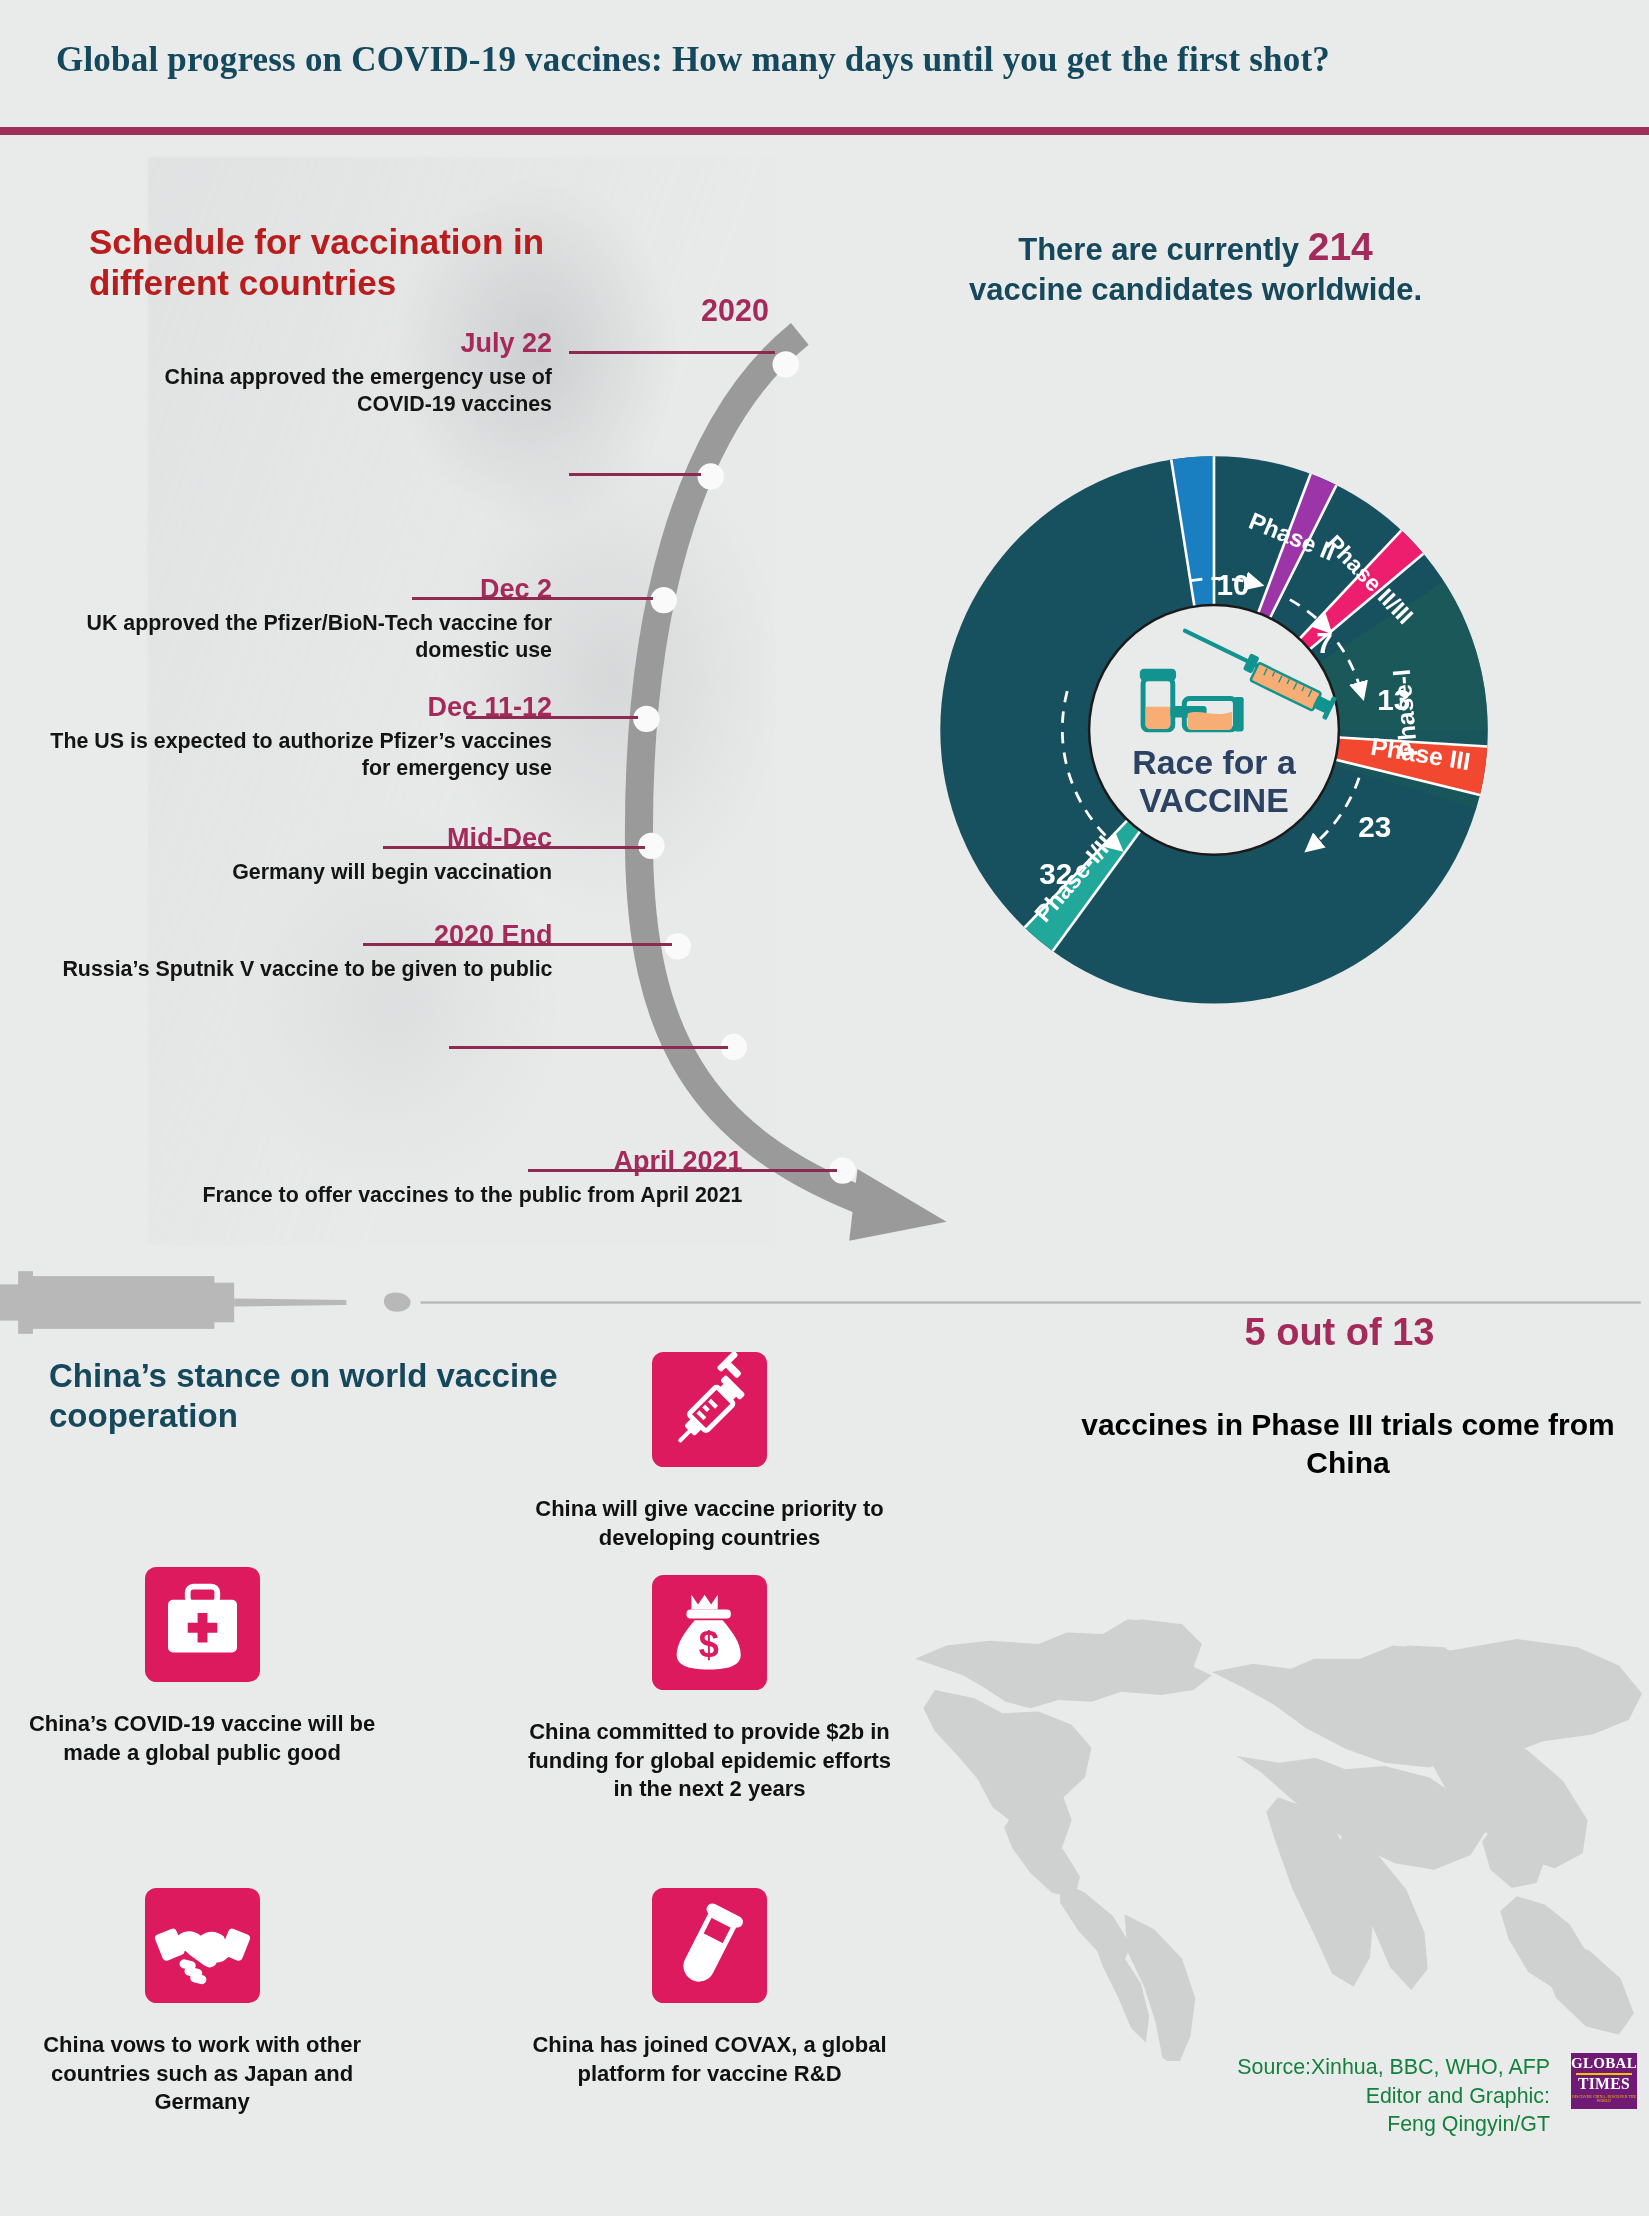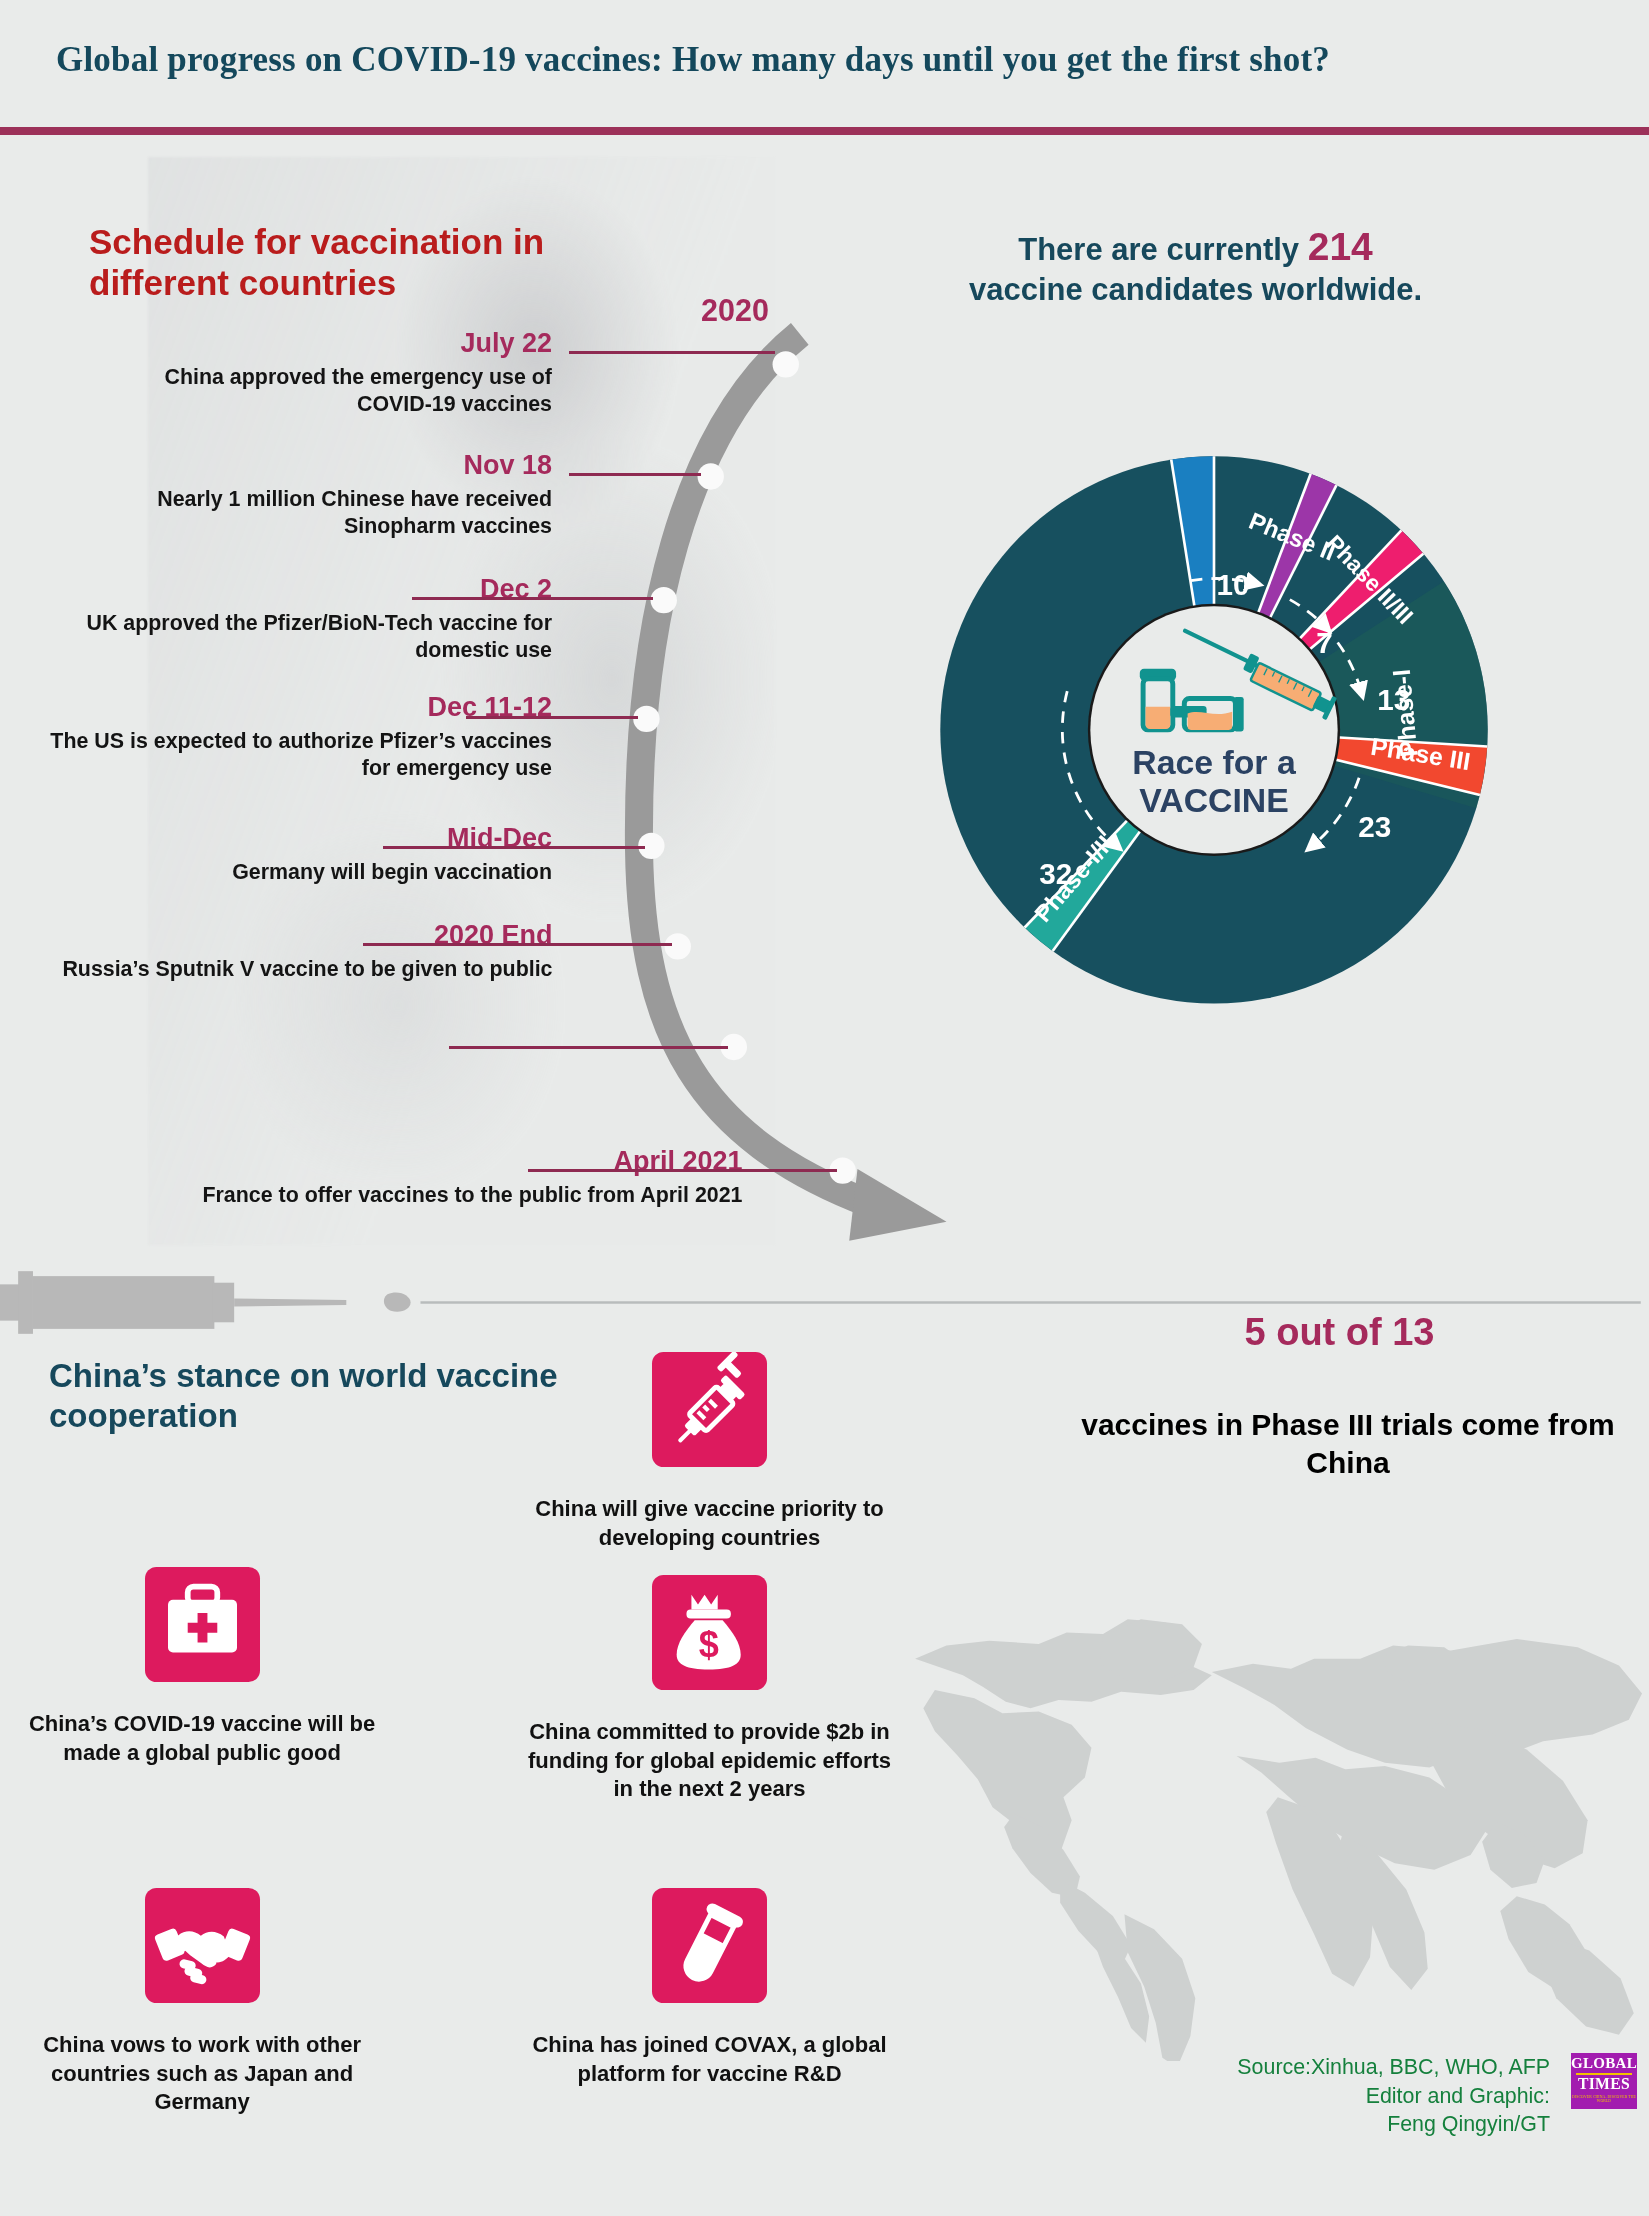--- a/index.html
+++ b/index.html
@@ -81,21 +81,21 @@
     font-size:30px; line-height:1.26; font-weight:700; color:#000000;
   }
   #world-map { position:absolute; left:890px; top:1550px; width:759px; height:511px; opacity:.55; }
 
   #source-block {
     position:absolute; left:1088px; top:2053px; width:462px;
     text-align:right; font-size:21.4px; line-height:1.34; color:#15803d;
   }
   #gt-logo {
     position:absolute; left:1571px; top:2053px; width:66px; height:56px;
-    background:#a21caf; color:#fff; text-align:center;
+    background:#701a75; color:#fff; text-align:center;
     font-family:"Liberation Serif", serif;
   }
   #gt-logo .l1 { font-size:15px; font-weight:700; letter-spacing:0.3px; line-height:1.05; margin-top:3.3px; }
   #gt-logo .bar { height:2.5px; background:#f2c200; margin:0.8px 5px; }
   #gt-logo .l2 { font-size:15.7px; font-weight:700; letter-spacing:0.3px; line-height:1.05; }
   #gt-logo .l3 { font-size:3.8px; color:#f2c200; letter-spacing:0.1px; margin-top:2.5px; }
 
   
   #photo-ghost {
     position:absolute; left:148px; top:157px; width:627px; height:1088px;
@@ -132,24 +132,20 @@
     <circle cx="890" cy="1270" r="16" fill="#fafafa"></circle>
     <circle cx="1022" cy="1420" r="16" fill="#fafafa"></circle>
   </svg>
 
   <div class="tl-item tl-right" style="left:107px; top:330px; width:445px;">
     <div class="tl-date">July 22</div>
     <div class="tl-desc">China approved the emergency use of COVID-19 vaccines</div>
   </div>
   <div class="tl-line" style="left:569px; top:351px; width:206px;"></div>
 
-  <div class="tl-item tl-right" style="left:66px; top:452px; width:486px;">
-    <div class="tl-date">Nov 18</div>
-    <div class="tl-desc">Nearly 1 million Chinese have received Sinopharm vaccines</div>
-  </div>
   <div class="tl-line" style="left:569px; top:473px; width:132px;"></div>
 
   <div class="tl-item tl-right" style="left:33px; top:576px; width:519px;">
     <div class="tl-date">Dec 2</div>
     <div class="tl-desc">UK approved the Pfizer/BioN-Tech vaccine for domestic use</div>
   </div>
   <div class="tl-line" style="left:412px; top:597px; width:241px;"></div>
 
   <div class="tl-item tl-right" style="left:33px; top:694px; width:519px;">
     <div class="tl-date">Dec 11-12</div>

